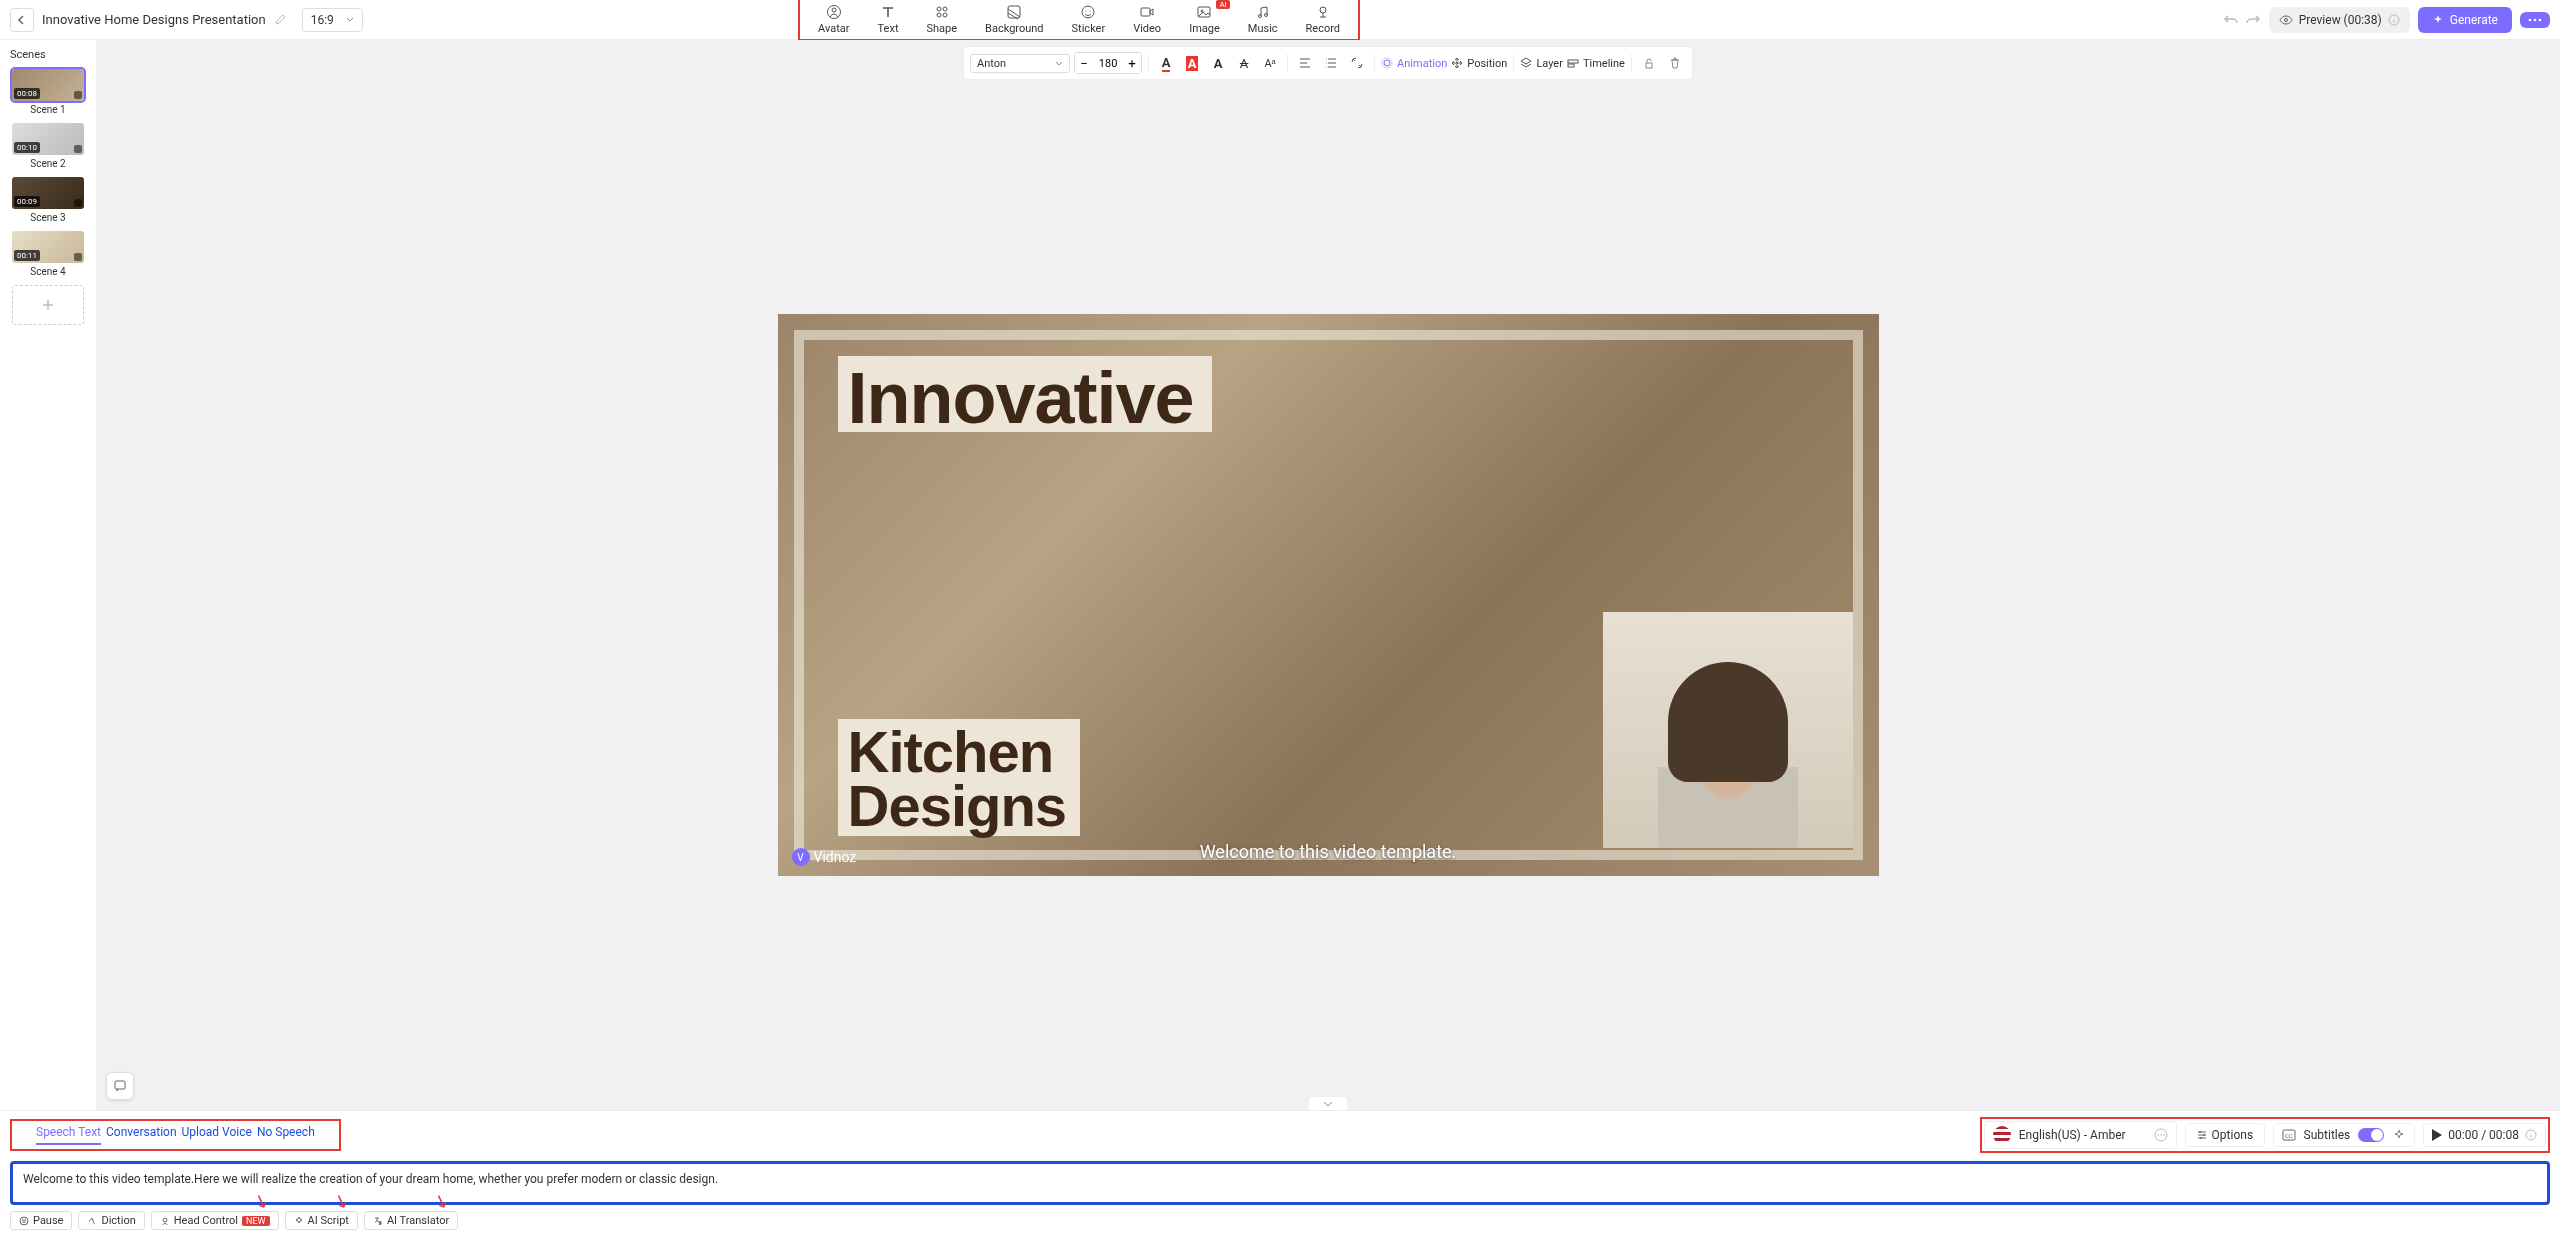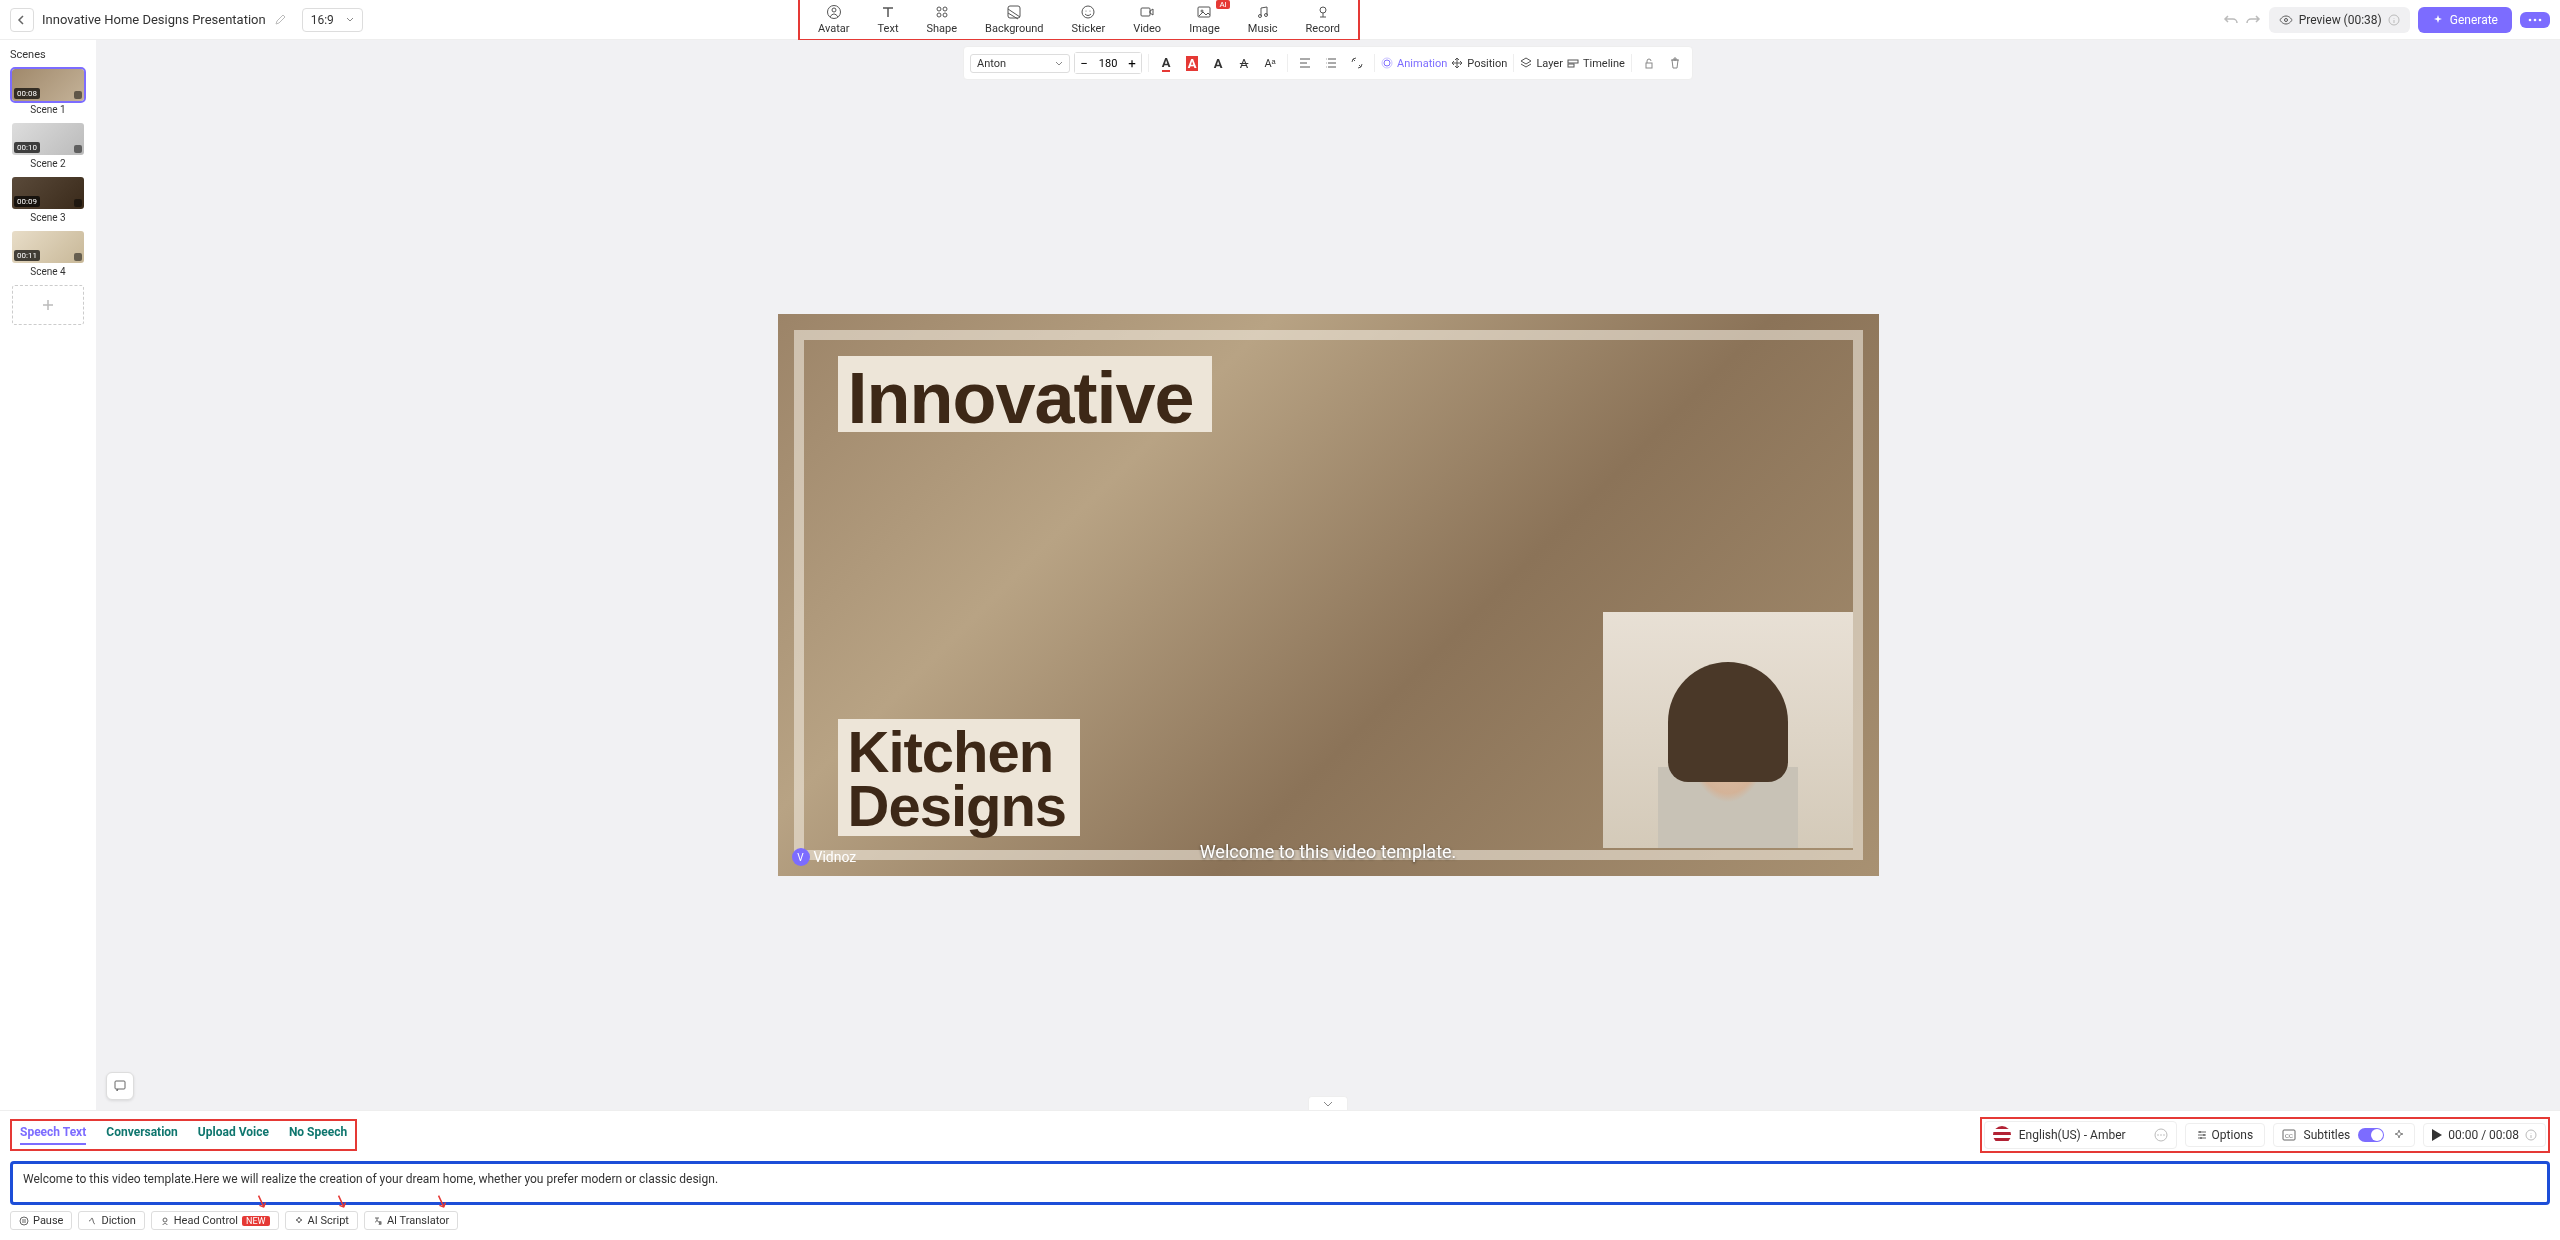--- a/index.html
+++ b/index.html
@@ -68,22 +68,22 @@
 .logo { position: absolute; bottom: 10px; left: 14px; color: #fff; font-size: 14px; display: flex; align-items: center; gap: 4px; }
 .logo .v { width: 18px; height: 18px; background: #7c6cff; border-radius: 50%; display: flex; align-items: center; justify-content: center; font-size: 10px; }
 
 .collapse-bar { position: absolute; bottom: 0; left: 50%; transform: translateX(-50%); width: 40px; height: 14px; background: #fff; border: 1px solid #eee; border-bottom: none; border-radius: 4px 4px 0 0; display: flex; align-items: center; justify-content: center; cursor: pointer; color: #888; }
 
 .feedback-btn { position: absolute; bottom: 10px; left: 10px; width: 28px; height: 28px; background: #fff; border: 1px solid #ddd; border-radius: 6px; display: flex; align-items: center; justify-content: center; cursor: pointer; box-shadow: 0 1px 3px rgba(0,0,0,.1); }
 
 
 .bottom { border-top: 1px solid #eee; background: #fff; padding: 6px 10px 10px; }
 .bottom-row1 { display: flex; align-items: center; }
-.tabs { display: flex; gap: 20px; border: 2px solid #e53935; padding: 4px 8px; font-weight: bold; }
-.tab { font-size: 12px; color: #0f766e; cursor: pointer; padding-bottom: 4px; }
+.tabs { display: flex; gap: 5px; border: 2px solid #e53935; padding: 4px 24px; }
+.tab { font-size: 12px; color: #1d4ed8; cursor: pointer; padding-bottom: 4px; }
 .tab.active { color: #7c6cff; border-bottom: 2px solid #7c6cff; }
 
 .bottom-right { margin-left: auto; display: flex; gap: 8px; align-items: center; border: 2px solid #e53935; padding: 2px; }
 .voice-sel { display: flex; align-items: center; gap: 8px; border: 1px solid #eee; border-radius: 4px; padding: 4px 8px; cursor: pointer; }
 .flag { width: 18px; height: 18px; border-radius: 50%; background: linear-gradient(180deg,#b22234 16%,#fff 16% 33%,#b22234 33% 50%,#fff 50% 66%,#b22234 66% 83%,#fff 83%); position: relative; overflow: hidden; }
 .opt-sel { display: flex; align-items: center; gap: 8px; border: 1px solid #eee; border-radius: 4px; padding: 4px 10px; cursor: pointer; width: 80px; justify-content: space-between; }
 .sub-box { display: flex; align-items: center; gap: 8px; border: 1px solid #eee; border-radius: 4px; padding: 4px 8px; }
 .toggle { width: 26px; height: 14px; background: #7c6cff; border-radius: 7px; position: relative; cursor: pointer; }
 .toggle::after { content:""; position: absolute; right: 1px; top: 1px; width: 12px; height: 12px; background: #fff; border-radius: 50%; }
 .play-box { display: flex; align-items: center; gap: 6px; border: 1px solid #eee; border-radius: 4px; padding: 4px 8px; }

